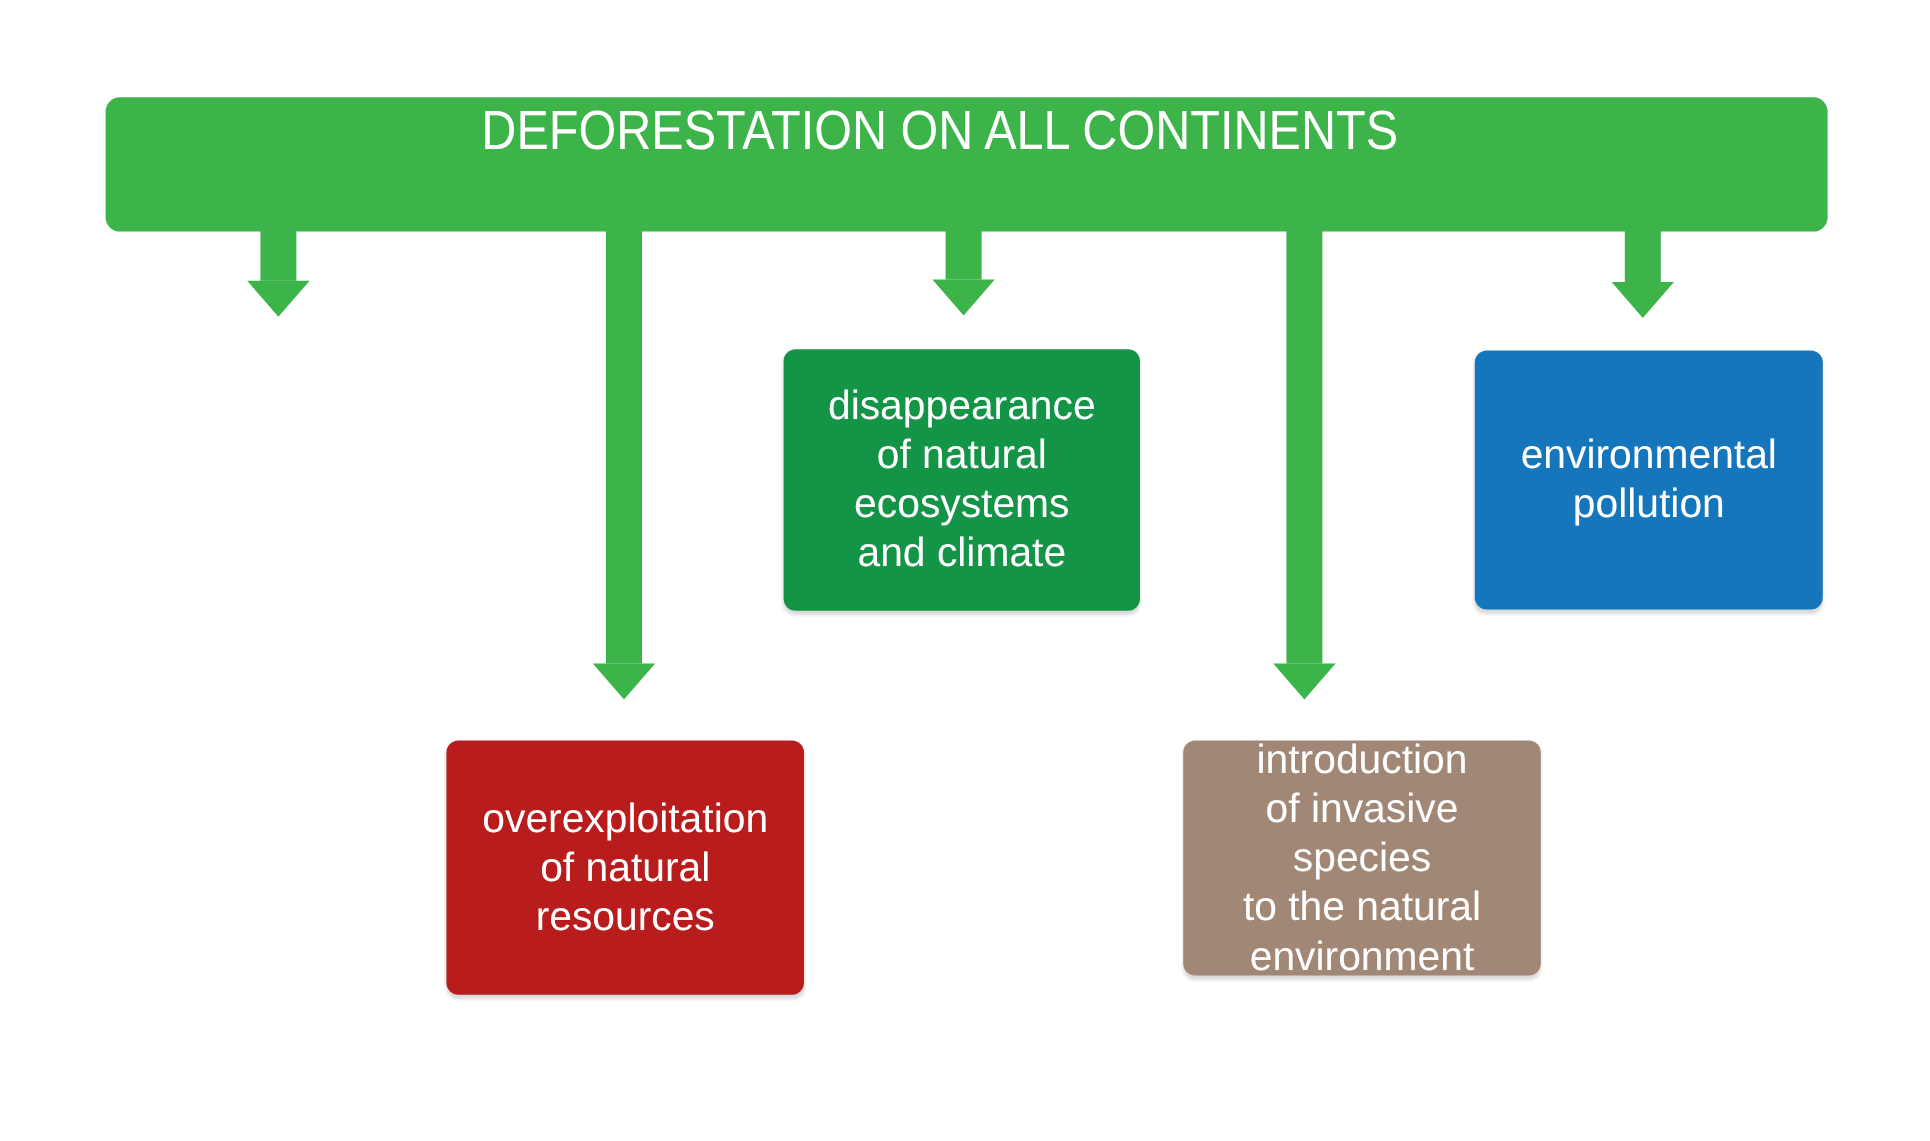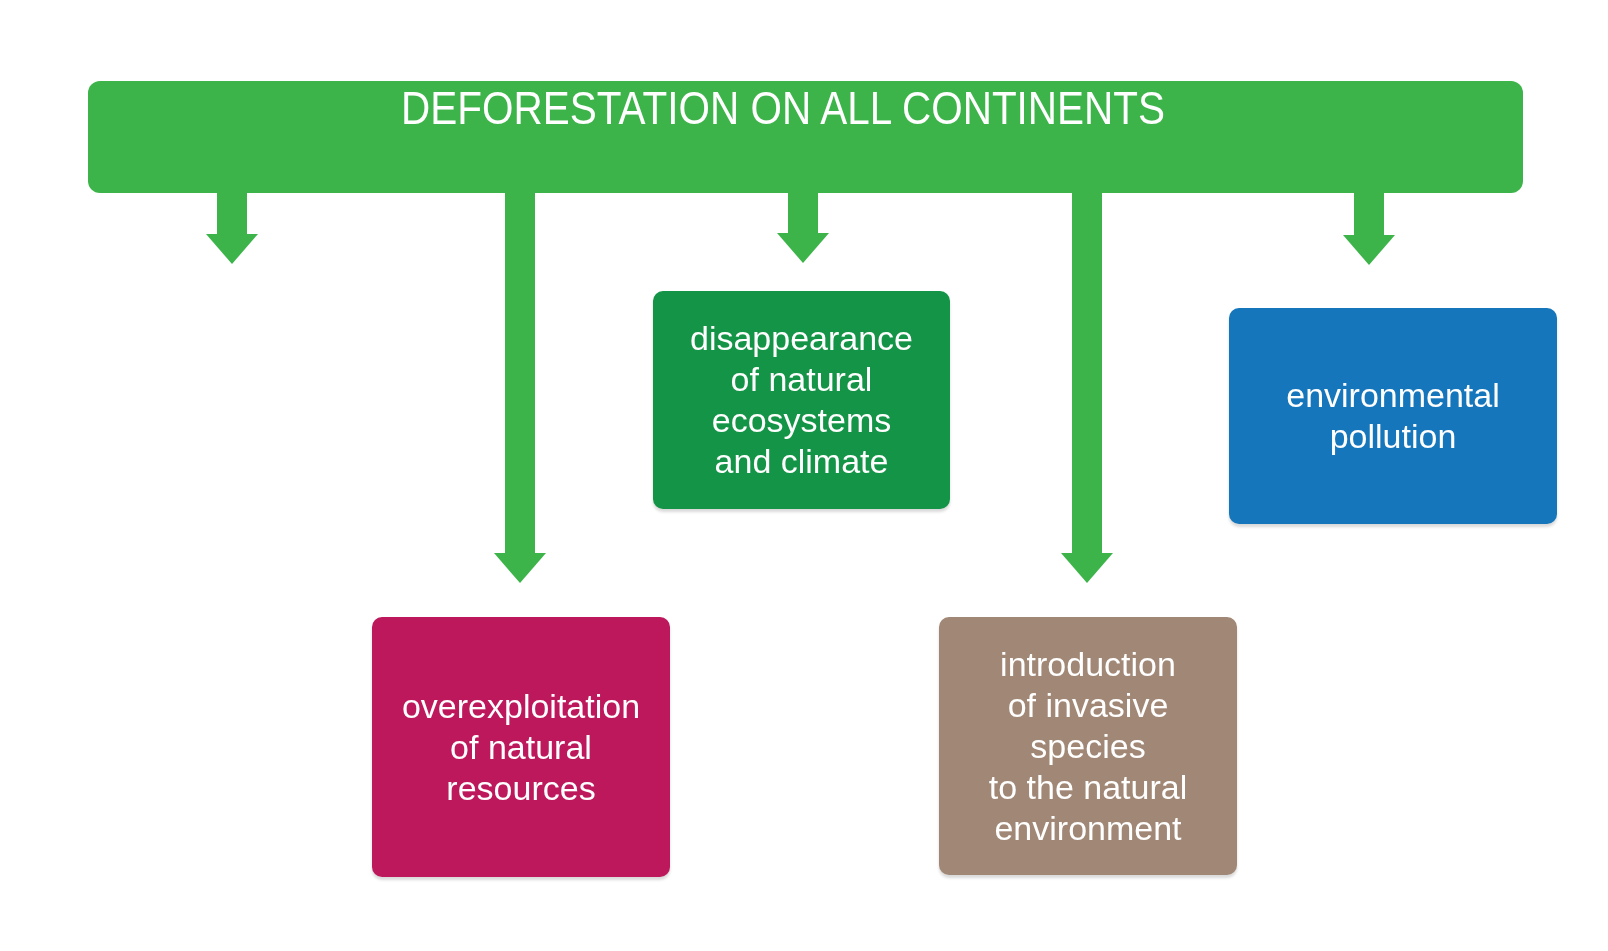--- a/index.html
+++ b/index.html
@@ -106,32 +106,32 @@
   </div>
 
 
   <div class="box" style="left: 653px; top: 291px; width: 297px; height: 218px; background-color: rgb(20, 148, 71);">
     <div class="box-text">disappearance
 of natural
 ecosystems
 and climate</div>
   </div>
 
-  <div class="box" style="left: 1229px; top: 308px; width: 328px; height: 216px; background-color: rgb(21, 118, 188);">
+  <div class="box" style="left: 1229px; top: 292px; width: 290px; height: 216px; background-color: rgb(21, 118, 188);">
     <div class="box-text">environmental
 pollution</div>
   </div>
 
-  <div class="box" style="left: 372px; top: 617px; width: 298px; height: 260px; background-color: #be185d;">
+  <div class="box" style="left: 372px; top: 617px; width: 298px; height: 212px; background-color: #b91c1c;">
     <div class="box-text">overexploitation
 of natural
 resources</div>
   </div>
 
-  <div class="box" style="left: 939px; top: 617px; width: 298px; height: 258px; background-color: rgb(161, 135, 117);">
+  <div class="box" style="left: 986px; top: 617px; width: 298px; height: 196px; background-color: rgb(161, 135, 117);">
     <div class="box-text">introduction
 of invasive
 species
 to the natural
 environment</div>
   </div>
 
 </div>
 
 </body></html>

